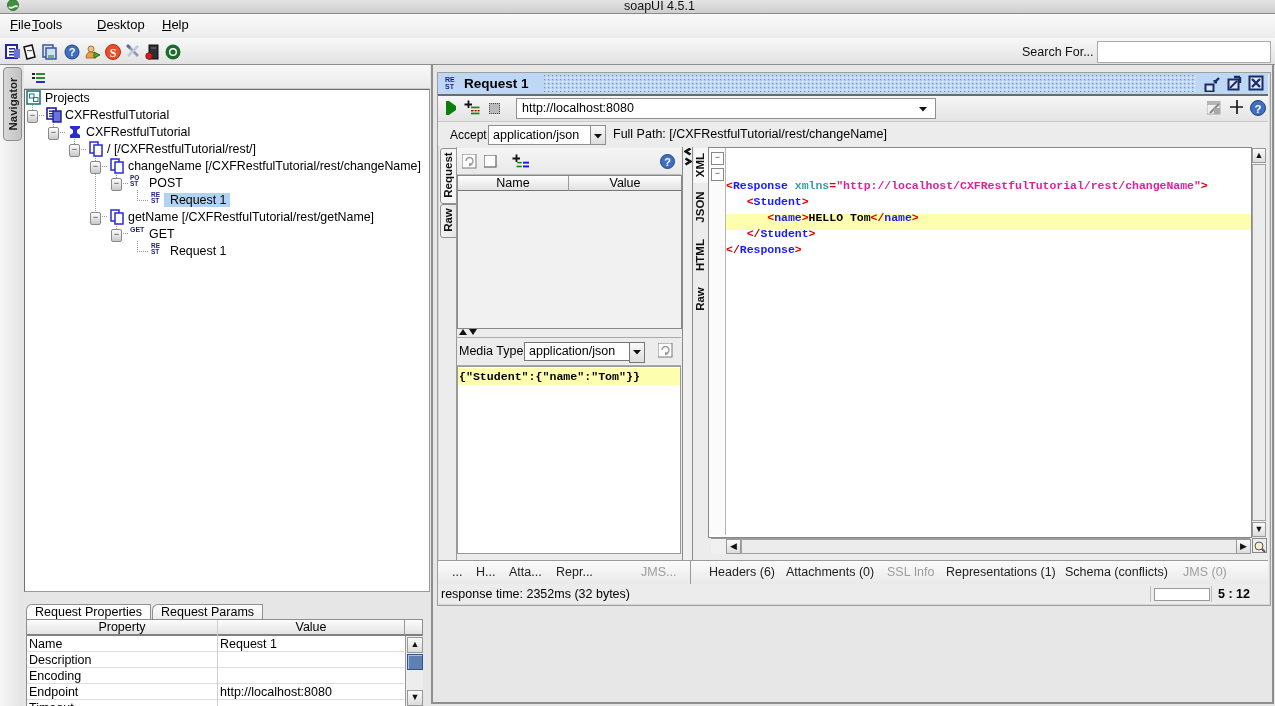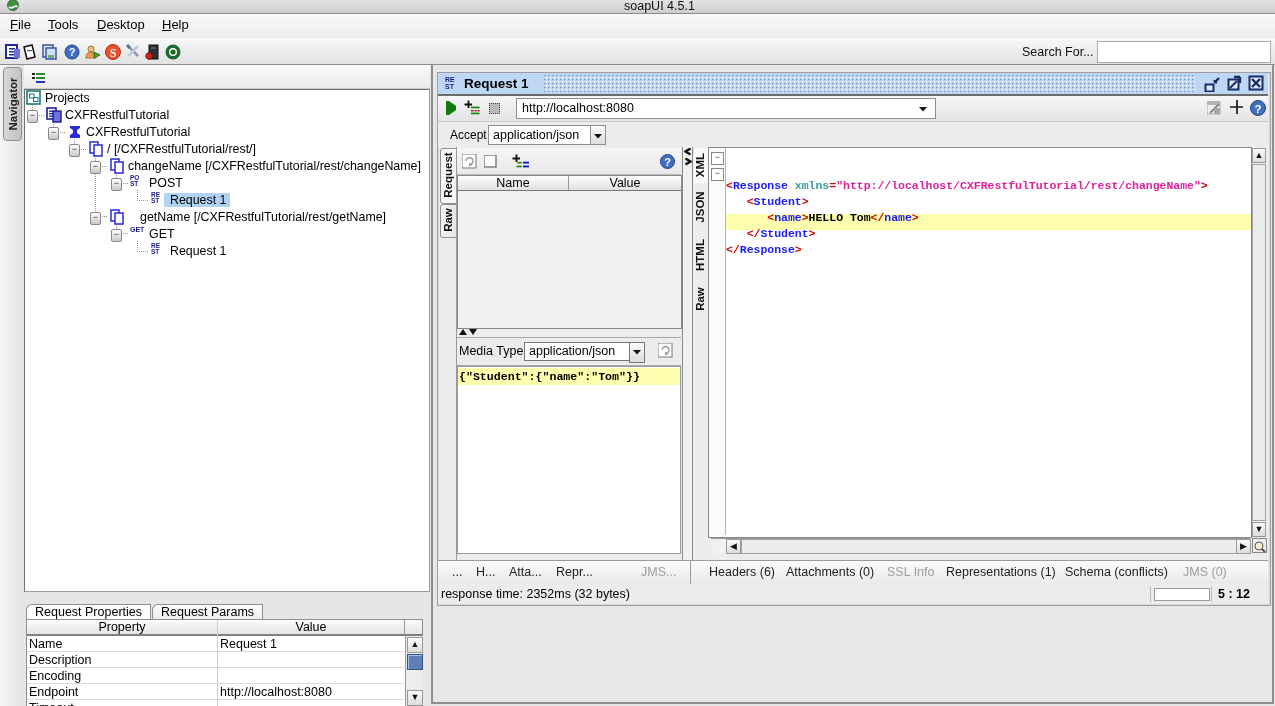--- a/index.html
+++ b/index.html
@@ -73,21 +73,21 @@
 <div class="abs" id="titlebar">
     <div class="abs" id="title">soapUI 4.5.1</div>
 <svg class="abs" style="left:7px;top:0" width="13" height="12">
       <circle cx="6" cy="5" r="5.5" fill="#3f8f3f"></circle>
       <path d="M1.5,7 Q4,8.5 6.5,7 Q9,5.5 10.8,6.8" stroke="#eaf2ea" stroke-width="1.8" fill="none"></path>
       <circle cx="6" cy="5" r="5.5" fill="none" stroke="#2c632c" stroke-width="0.8"></circle>
     </svg>
 </div>
 <div class="abs" id="menubar"></div>
 <span class="abs mi" style="left:10px"><u>F</u>ile</span>
-<span class="abs mi" style="left:48px"><u>T</u>ools</span>
+<span class="abs mi" style="left:32px"><u>T</u>ools</span>
 <span class="abs mi" style="left:97px"><u>D</u>esktop</span>
 <span class="abs mi" style="left:162px"><u>H</u>elp</span>
 <div class="abs" id="toolbar"></div>
 
 <svg class="abs tbi" style="left:5px">
     <rect x="1" y="1" width="11" height="13" fill="#fff" stroke="#202a9a" stroke-width="2"></rect>
     <rect x="4" y="4" width="6" height="1.5" fill="#202a9a"></rect>
     <rect x="4" y="7" width="6" height="1.5" fill="#202a9a"></rect>
     <rect x="4" y="10" width="6" height="1.5" fill="#202a9a"></rect>
     <rect x="9" y="5" width="6" height="9" fill="#6b74d6"></rect>
@@ -203,21 +203,21 @@
     <span class="abs trow" style="left:149px;top:176px;padding:0 0;">POST</span>
     <div class="abs" style="left:151px;top:192px;width:16px;height:16px;">
       <div class="meth">RE<br>ST</div>
     </div>
     <span class="abs trow sel" style="left:164px;top:193px;padding:0 4px 0 6px;">Request 1</span>
     <div class="abs thandle" style="left:90px;top:212px;">−</div>
     <div class="abs" style="left:109px;top:209px;width:16px;height:16px;"><svg width="16" height="16">
         <rect x="2" y="1" width="8" height="11" fill="#fff" stroke="#2a2ad8" stroke-width="1.5"></rect>
         <rect x="6" y="4" width="8" height="11" fill="#fff" stroke="#2a2ad8" stroke-width="1.5"></rect>
       </svg></div>
-    <span class="abs trow" style="left:140px;top:210px;padding:0 0;">getName [/CXFRestfulTutorial/rest/getName]</span>
+    <span class="abs trow" style="left:128px;top:210px;padding:0 0;">getName [/CXFRestfulTutorial/rest/getName]</span>
     <div class="abs thandle" style="left:111px;top:229px;">−</div>
     <div class="abs" style="left:130px;top:226px;width:16px;height:16px;">
       <div class="meth" style="font-size:7px;line-height:7px;">GET</div>
     </div>
     <span class="abs trow" style="left:149px;top:227px;padding:0 0;">GET</span>
     <div class="abs" style="left:151px;top:243px;width:16px;height:16px;">
       <div class="meth">RE<br>ST</div>
     </div>
     <span class="abs trow" style="left:170px;top:244px;padding:0 0;">Request 1</span>
   </div>
@@ -307,20 +307,21 @@
     </svg>
 </div>
 <div class="abs" id="acceptrow2" style="left:438px;top:122px;width:830px;height:24px;background:#ececec;">
   <span class="abs" style="left:12px;top:6px;font-size:12px;">Accept</span>
   <div class="abs" id="acombo">application/json</div>
   <div class="abs" style="left:152px;top:3px;width:14px;height:18px;background:linear-gradient(#fafafa,#ddd);border:1px solid #8f8f8f;">
       <svg class="abs" style="left:3px;top:8px" width="8" height="5">
         <polygon points="0,0 8,0 4,4.5" fill="#111"></polygon>
       </svg>
     </div>
+  <span class="abs" style="left:175px;top:5px;font-size:12.5px;">Full Path: [/CXFRestfulTutorial/rest/changeName]</span>
 </div>
 
 <div class="abs" id="lefttabs">
  <div class="abs vtab" style="left:440px;top:148px;width:16px;height:54px;background:#f6f6f6;">
       <div class="abs vtxt" style="left:-19px;top:20px;width:52px;transform:rotate(-90deg);text-align:center;">Request</div>
     </div>
  <div class="abs vtab" style="left:440px;top:204px;width:16px;height:32px;">
       <div class="abs vtxt" style="left:-8px;top:9px;width:30px;transform:rotate(-90deg);text-align:center;">Raw</div>
     </div>
 </div>

